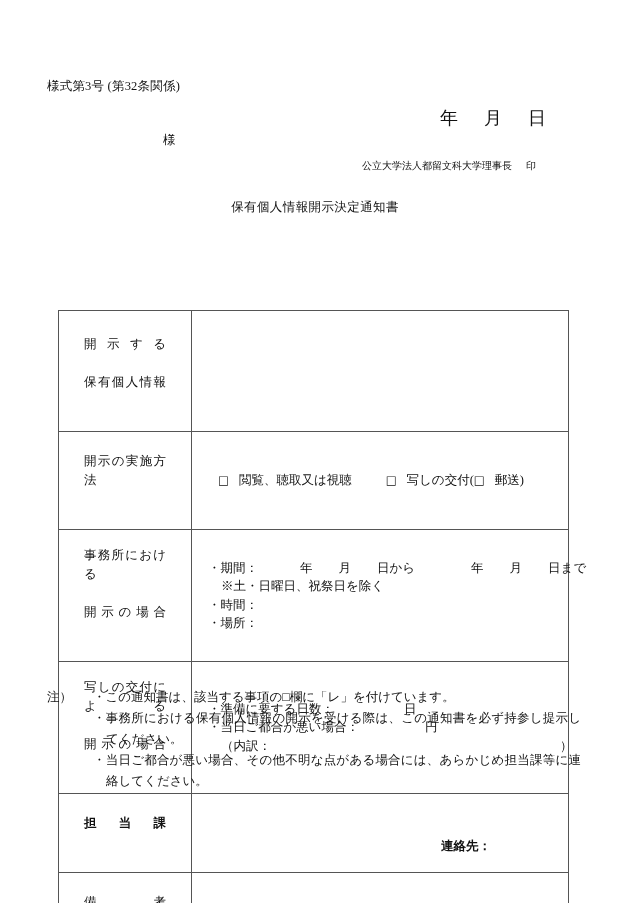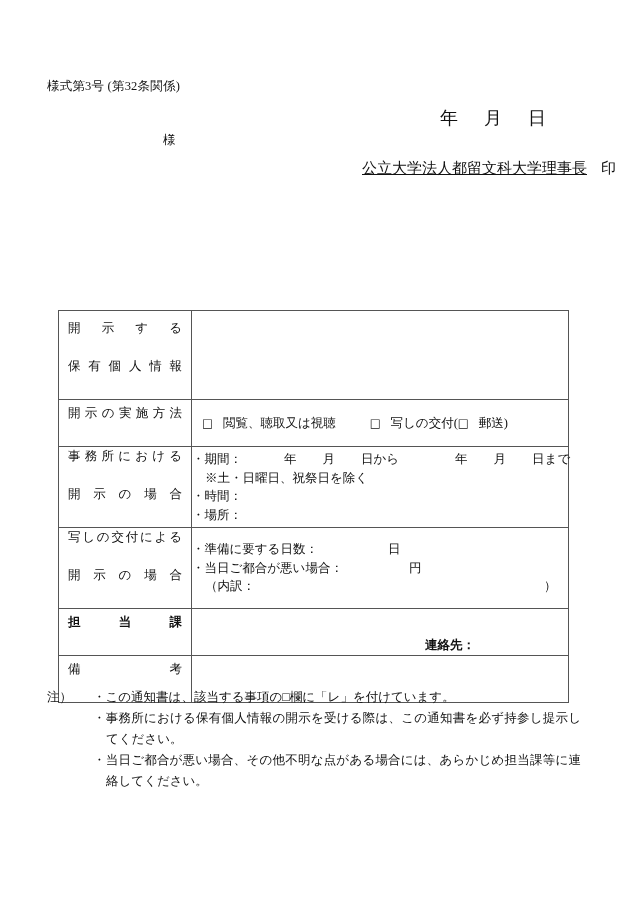--- a/index.html
+++ b/index.html
@@ -44,23 +44,22 @@
     position: absolute;
     left: 163px;
     top: 132px;
     font-size: 12.5px;
     white-space: nowrap;
   }
   .issuer {
     position: absolute;
     left: 362px;
     top: 159px;
-    font-size: 15px;
-    white-space: nowrap;
-    text-decoration: underline;
+    font-size: 10px;
+    white-space: nowrap;
   }
   .issuer .seal { display:inline-block; margin-left: 14px; }
 
   .doc-title {
     position: absolute;
     left: 0;
     top: 199px;
     width: 630px;
     text-align: center;
     font-size: 12.5px;
@@ -87,21 +86,21 @@
     position: absolute;
     left: 58px;
     top: 310px;
     width: 510px;
     border-collapse: collapse;
     table-layout: fixed;
     font-size: 12.5px;
   }
   .form-table td {
     border: 1px solid #555555;
-    padding: 0;
+    padding: 16px;
     vertical-align: middle;
   }
   .col-label { width: 133px; }
   .col-value { width: 377px; }
 
   .lbl {
     padding: 4px 9px;
     line-height: 19px;
     text-align: justify;
     text-justify: inter-character;
@@ -206,20 +205,21 @@
   <div class="date-line">
     <span>年</span><span class="gap-a"></span><span>月</span><span class="gap-b"></span><span>日</span>
   </div>
 
   <div class="addressee">様</div>
 
   <div class="issuer">
     <span>公立大学法人都留文科大学理事長</span><span class="seal">印</span>
   </div>
 
+  <div class="doc-title">保有個人情報開示決定通知書</div>
 
 
   <table class="form-table">
     <colgroup>
         <col class="col-label">
         <col class="col-value">
       </colgroup>
     <tbody>
       <tr class="r1">
         <td>

